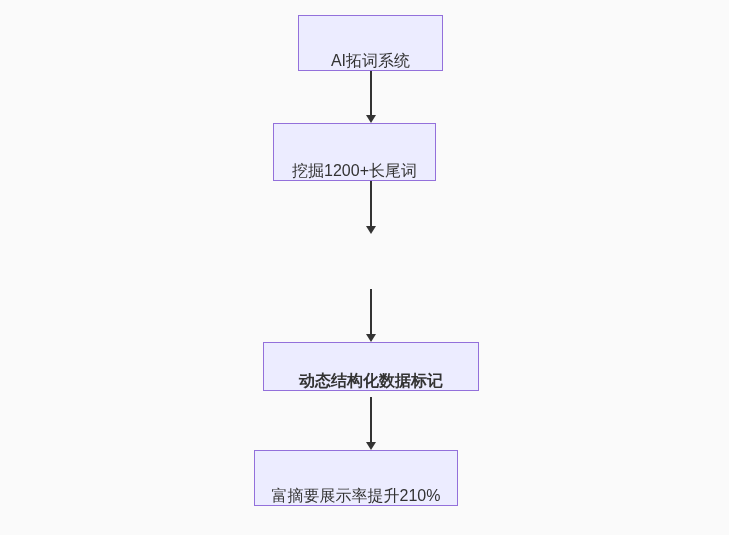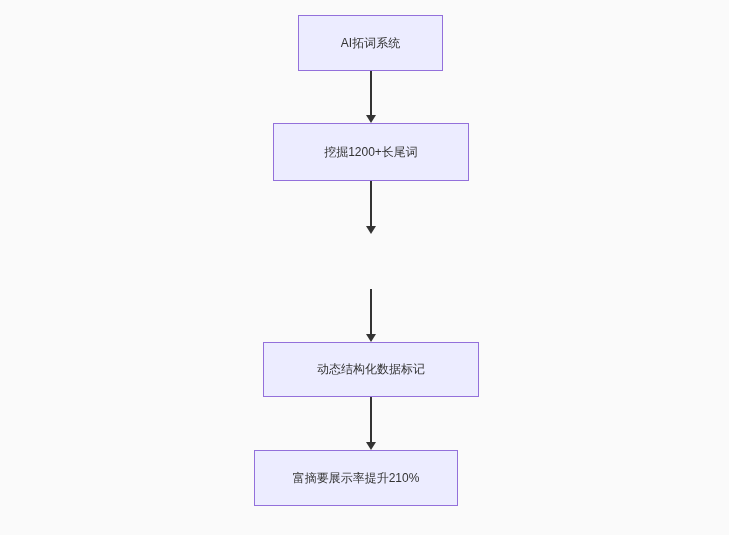--- a/index.html
+++ b/index.html
@@ -18,23 +18,23 @@
     width: 729px;
     height: 535px;
   }
   .node {
     position: absolute;
     box-sizing: border-box;
     background: var(--node-fill, #ECECFF);
     border: 1px solid var(--node-border, #9370DB);
     color: var(--text, #333333);
     display: flex;
-    align-items: center;
+    align-items: flex-end;
     justify-content: center;
-    font-size: 12px;
+    font-size: 16px;
     line-height: 1.2;
     text-align: center;
     white-space: nowrap;
   }
   .edge-line {
     position: absolute;
     width: 2px;
     background: var(--arrow, #333333);
   }
   .edge-head {
@@ -51,32 +51,32 @@
 
 <div class="canvas">
 
   <div class="node" style="left:298px; top:15px; width:145px; height:56px;">
     <span>AI拓词系统</span>
   </div>
 
   <div class="edge-line" style="left:370px; top:71px; height:44px;"></div>
   <div class="edge-head" style="left:366px; top:115px;"></div>
 
-  <div class="node" style="left:273px; top:123px; width:196px; height:58px;">
+  <div class="node" style="left:273px; top:123px; width:163px; height:58px;">
     <span>挖掘1200+长尾词</span>
   </div>
 
   <div class="edge-line" style="left:370px; top:181px; height:45px;"></div>
   <div class="edge-head" style="left:366px; top:226px;"></div>
 
 
   <div class="edge-line" style="left:370px; top:289px; height:45px;"></div>
   <div class="edge-head" style="left:366px; top:334px;"></div>
 
-  <div class="node" style="left:263px; top:342px; width:216px; height:55px;">
+  <div class="node" style="left:263px; top:342px; width:216px; height:49px;font-weight:bold;">
     <span>动态结构化数据标记</span>
   </div>
 
   <div class="edge-line" style="left:370px; top:397px; height:45px;"></div>
   <div class="edge-head" style="left:366px; top:442px;"></div>
 
   <div class="node" style="left:254px; top:450px; width:204px; height:56px;">
     <span>富摘要展示率提升210%</span>
   </div>
 

